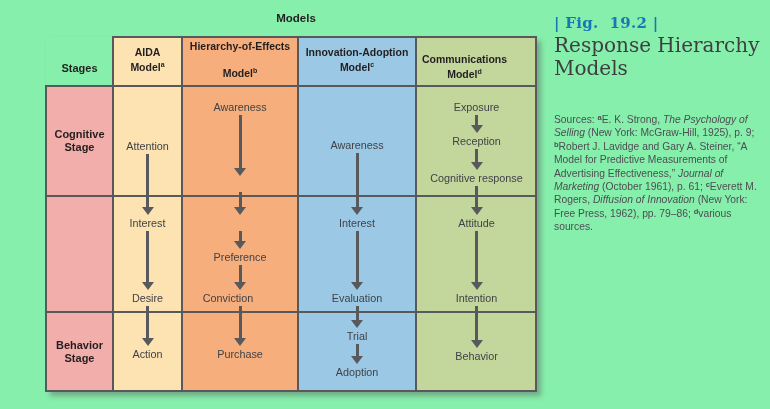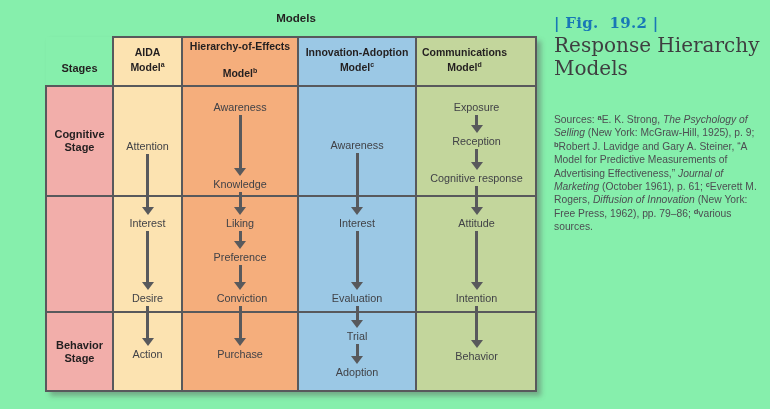--- a/index.html
+++ b/index.html
@@ -78,51 +78,49 @@
       <div class="g" style="left: 146px; top: 306px; width: 3px; height: 33px; background: rgb(88, 89, 92);"></div>
       <div class="g" style="left: 141.5px; top: 338px; width: 0px; height: 0px; border-left: 6px solid transparent; border-right: 6px solid transparent; border-top: 8px solid rgb(88, 89, 92);"></div>
       <div class="g step" style="left: 113px; top: 347px; width: 69px;">Action</div>
       <div class="g hdr" style="left: 182px; top: 36px; width: 116px; height: 49px; gap: 12px;">
         <div>Hierarchy-of-Effects</div>
         <div><span>Model</span><span class="sup">b</span></div>
       </div>
       <div class="g step" style="left: 182px; top: 100px; width: 116px;">Awareness</div>
       <div class="g" style="left: 238.5px; top: 115px; width: 3px; height: 54px; background: rgb(88, 89, 92);"></div>
       <div class="g" style="left: 234px; top: 168px; width: 0px; height: 0px; border-left: 6px solid transparent; border-right: 6px solid transparent; border-top: 8px solid rgb(88, 89, 92);"></div>
-      <div class="g step" style="left: 182px; top: 177px; width: 116px;">Knowledge</div>
       <div class="g" style="left: 238.5px; top: 192px; width: 3px; height: 16px; background: rgb(88, 89, 92);"></div>
       <div class="g" style="left: 234px; top: 207px; width: 0px; height: 0px; border-left: 6px solid transparent; border-right: 6px solid transparent; border-top: 8px solid rgb(88, 89, 92);"></div>
-      <div class="g step" style="left: 182px; top: 216px; width: 116px;">Liking</div>
       <div class="g" style="left: 238.5px; top: 231px; width: 3px; height: 11px; background: rgb(88, 89, 92);"></div>
       <div class="g" style="left: 234px; top: 241px; width: 0px; height: 0px; border-left: 6px solid transparent; border-right: 6px solid transparent; border-top: 8px solid rgb(88, 89, 92);"></div>
       <div class="g step" style="left: 182px; top: 250px; width: 116px;">Preference</div>
       <div class="g" style="left: 238.5px; top: 265px; width: 3px; height: 18px; background: rgb(88, 89, 92);"></div>
       <div class="g" style="left: 234px; top: 282px; width: 0px; height: 0px; border-left: 6px solid transparent; border-right: 6px solid transparent; border-top: 8px solid rgb(88, 89, 92);"></div>
-      <div class="g step" style="left: 182px; top: 291px; width: 92px; padding-left: 28px;">Conviction</div>
+      <div class="g step" style="left: 168px; top: 291px; width: 92px; padding-left: 28px;">Conviction</div>
       <div class="g" style="left: 238.5px; top: 306px; width: 3px; height: 33px; background: rgb(88, 89, 92);"></div>
       <div class="g" style="left: 234px; top: 338px; width: 0px; height: 0px; border-left: 6px solid transparent; border-right: 6px solid transparent; border-top: 8px solid rgb(88, 89, 92);"></div>
       <div class="g step" style="left: 182px; top: 347px; width: 116px;">Purchase</div>
       <div class="g hdr" style="left: 298px; top: 36px; width: 118px; height: 49px;">
         <div>Innovation-Adoption</div>
         <div><span>Model</span><span class="sup">c</span></div>
       </div>
       <div class="g step" style="left: 298px; top: 138px; width: 118px;">Awareness</div>
       <div class="g" style="left: 355.5px; top: 153px; width: 3px; height: 55px; background: rgb(88, 89, 92);"></div>
       <div class="g" style="left: 351px; top: 207px; width: 0px; height: 0px; border-left: 6px solid transparent; border-right: 6px solid transparent; border-top: 8px solid rgb(88, 89, 92);"></div>
       <div class="g step" style="left: 298px; top: 216px; width: 118px;">Interest</div>
       <div class="g" style="left: 355.5px; top: 231px; width: 3px; height: 52px; background: rgb(88, 89, 92);"></div>
       <div class="g" style="left: 351px; top: 282px; width: 0px; height: 0px; border-left: 6px solid transparent; border-right: 6px solid transparent; border-top: 8px solid rgb(88, 89, 92);"></div>
       <div class="g step" style="left: 298px; top: 291px; width: 118px;">Evaluation</div>
       <div class="g" style="left: 355.5px; top: 306px; width: 3px; height: 15px; background: rgb(88, 89, 92);"></div>
       <div class="g" style="left: 351px; top: 320px; width: 0px; height: 0px; border-left: 6px solid transparent; border-right: 6px solid transparent; border-top: 8px solid rgb(88, 89, 92);"></div>
       <div class="g step" style="left: 298px; top: 329px; width: 118px;">Trial</div>
       <div class="g" style="left: 355.5px; top: 344px; width: 3px; height: 13px; background: rgb(88, 89, 92);"></div>
       <div class="g" style="left: 351px; top: 356px; width: 0px; height: 0px; border-left: 6px solid transparent; border-right: 6px solid transparent; border-top: 8px solid rgb(88, 89, 92);"></div>
       <div class="g step" style="left: 298px; top: 365px; width: 118px;">Adoption</div>
-      <div class="g hdr" style="left: 416px; top: 36px; width: 97px; height: 49px;">
+      <div class="g hdr" style="left: 416px; top: 43px; width: 97px; height: 49px;">
         <div>Communications</div>
         <div><span>Model</span><span class="sup">d</span></div>
       </div>
       <div class="g step" style="left: 416px; top: 100px; width: 121px; text-align: center;">Exposure</div>
       <div class="g" style="left: 475px; top: 115px; width: 3px; height: 11px; background: rgb(88, 89, 92);"></div>
       <div class="g" style="left: 470.5px; top: 125px; width: 0px; height: 0px; border-left: 6px solid transparent; border-right: 6px solid transparent; border-top: 8px solid rgb(88, 89, 92);"></div>
       <div class="g step" style="left: 416px; top: 134px; width: 121px;">Reception</div>
       <div class="g" style="left: 475px; top: 149px; width: 3px; height: 14px; background: rgb(88, 89, 92);"></div>
       <div class="g" style="left: 470.5px; top: 162px; width: 0px; height: 0px; border-left: 6px solid transparent; border-right: 6px solid transparent; border-top: 8px solid rgb(88, 89, 92);"></div>
       <div class="g step" style="left: 416px; top: 171px; width: 121px;">Cognitive response</div>

